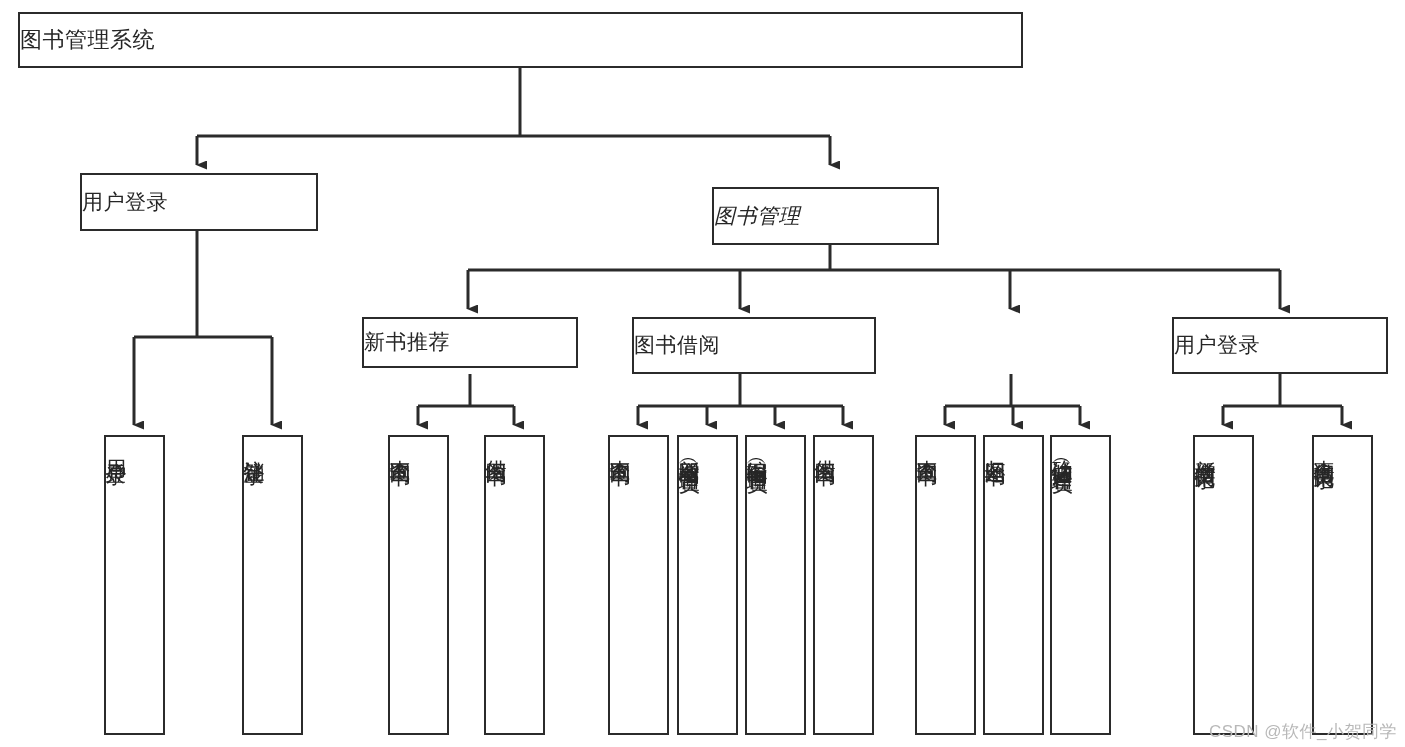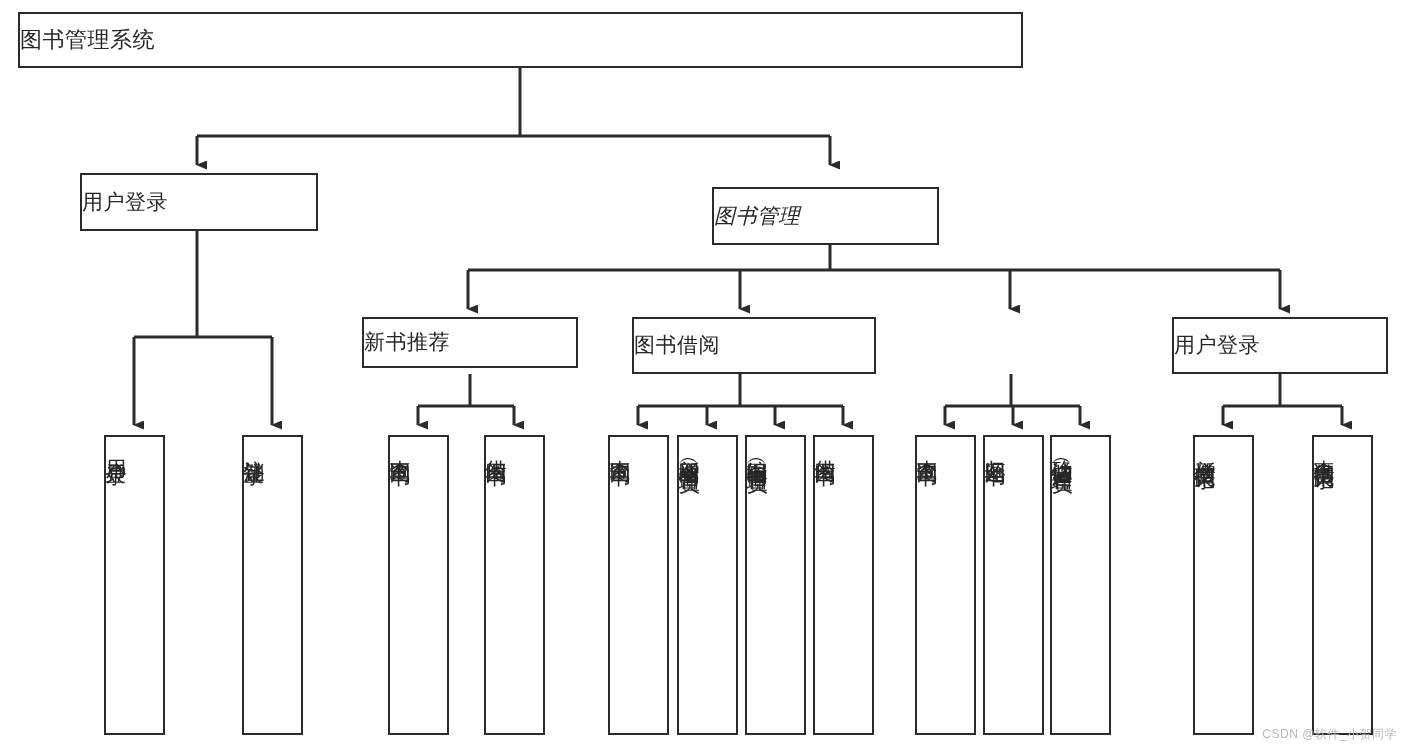--- a/index.html
+++ b/index.html
@@ -53,21 +53,21 @@
     text-orientation: upright;
     font-size: 21px;
     line-height: 1.0;
     letter-spacing: 2px;
   }
   .node.root .label { font-size: 22px; }
   .watermark {
     position: absolute;
     right: 8px;
     bottom: 4px;
-    font-size: 12px;
+    font-size: 17px;
     color: #b8b8b8;
     white-space: nowrap;
     letter-spacing: 0.5px;
   }
 </style>
 </head>
 <body>
 
 <div id="canvas">
 

